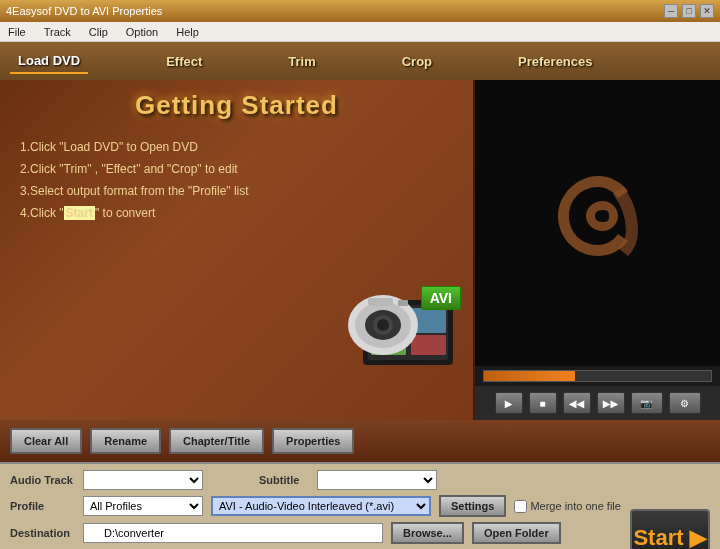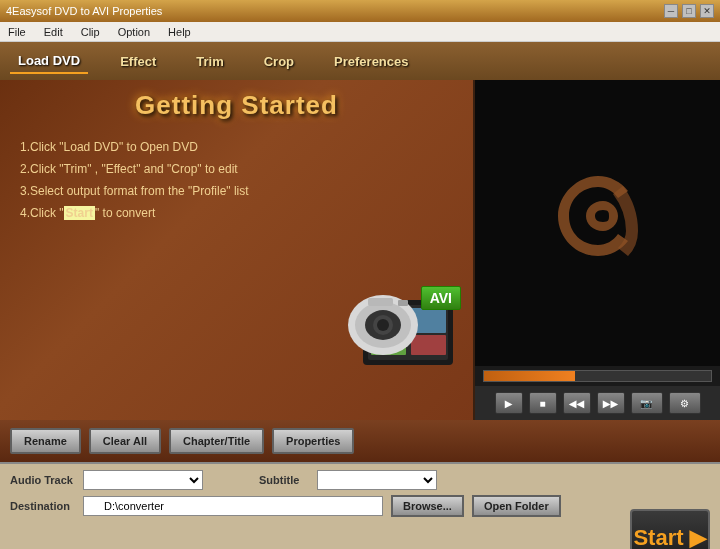--- a/index.html
+++ b/index.html
@@ -57,21 +57,21 @@
       padding: 2px 4px;
     }
 
     
     #tab-bar {
       background: linear-gradient(to bottom, #8b6030, #6b4820);
       height: 38px;
       display: flex;
       align-items: center;
       padding: 0 10px;
-      gap: 24px;
+      gap: 70px;
     }
     .tab-item {
       color: #f5dfa0;
       font-size: 13px;
       font-weight: bold;
       cursor: pointer;
       padding: 4px 8px;
       text-shadow: 1px 1px 2px #000;
     }
     .tab-item.active {
@@ -320,21 +320,21 @@
   <span>4Easysof DVD to AVI Properties</span>
   <div id="title-bar-controls">
     <div class="title-btn">─</div>
     <div class="title-btn">□</div>
     <div class="title-btn">✕</div>
   </div>
 </div>
 
 <div id="menu-bar">
   <span class="menu-item">File</span>
-  <span class="menu-item">Edit</span>
+  <span class="menu-item">Track</span>
   <span class="menu-item">Clip</span>
   <span class="menu-item">Option</span>
   <span class="menu-item">Help</span>
 </div>
 
 <div id="tab-bar">
   <span class="tab-item active">Load DVD</span>
   <span class="tab-item">Effect</span>
   <span class="tab-item">Trim</span>
   <span class="tab-item">Crop</span>
@@ -401,40 +401,54 @@
       <div class="ctrl-btn">■</div>
       <div class="ctrl-btn">◀◀</div>
       <div class="ctrl-btn">▶▶</div>
       <div class="ctrl-btn wide">📷</div>
       <div class="ctrl-btn wide">⚙</div>
     </div>
   </div>
 </div>
 
 <div id="action-buttons">
+  <button class="action-btn">Clear All</button>
   <button class="action-btn">Rename</button>
-  <button class="action-btn">Clear All</button>
   <button class="action-btn">Chapter/Title</button>
   <button class="action-btn">Properties</button>
 </div>
 
 <div id="bottom-section">
   <div id="settings-area" style="height:115px; padding:6px 10px; background:#c8b898; position:relative;">
 
     <div class="settings-row">
       <span class="settings-label">Audio Track</span>
       <select class="settings-select" style="width:120px;">
         <option></option>
       </select>
       <span class="settings-label" style="min-width:50px; margin-left:48px;">Subtitle</span>
       <select class="settings-select" style="width:120px;">
         <option></option>
       </select>
     </div>
 
+    <div class="settings-row">
+      <span class="settings-label">Profile</span>
+      <select id="profile-select" class="settings-select">
+        <option value="All Profiles">All Profiles</option>
+      </select>
+      <select id="format-select" class="settings-select">
+        <option value="AVI - Audio-Video Interleaved (*.avi)">AVI - Audio-Video Interleaved (*.avi)</option>
+      </select>
+      <button class="settings-btn">Settings</button>
+      <label class="merge-checkbox-label">
+        <input type="checkbox" style="">
+        <span>Merge into one file</span>
+      </label>
+    </div>
 
     <div class="settings-row">
       <span class="settings-label">Destination</span>
       <input type="text" id="destination-input" class="settings-input" value="D:\converter" style="">
       <button class="settings-btn">Browse...</button>
       <button class="settings-btn">Open Folder</button>
     </div>
 
     <button id="start-button">Start ▶</button>
   </div>

